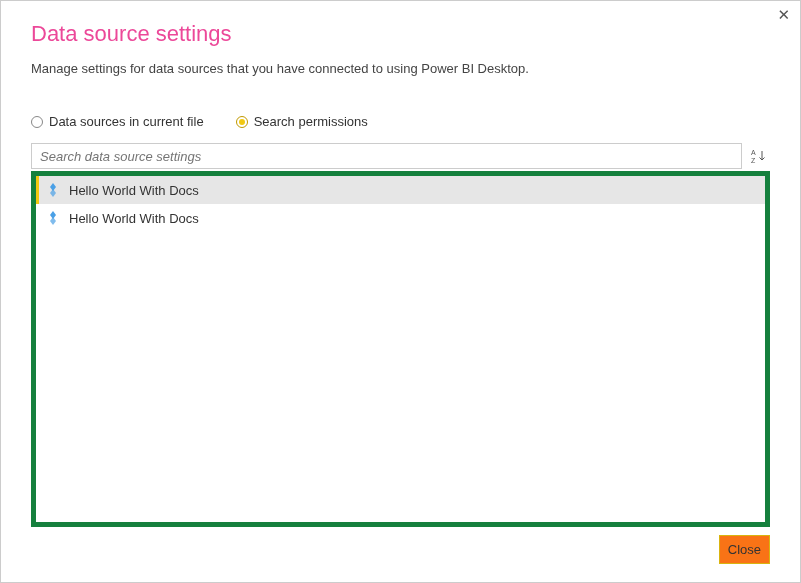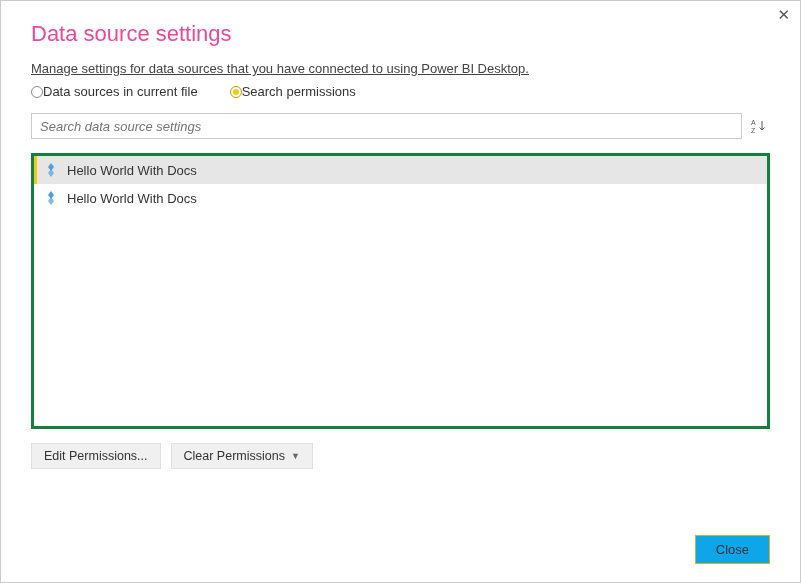--- a/index.html
+++ b/index.html
@@ -29,32 +29,32 @@
     }
     h1 {
       font-size: 22px;
       font-weight: 400;
       color: #ec4899;
       margin-bottom: 14px;
     }
     .subtitle {
       font-size: 13px;
       color: #444;
-      margin-bottom: 8px;
-      text-decoration: underline;
+      margin-bottom: 38px;
     }
     .radio-row {
       display: flex;
       gap: 32px;
       margin-bottom: 14px;
       align-items: center;
     }
     .radio-item {
       display: flex;
       align-items: center;
+      gap: 6px;
       cursor: pointer;
     }
     .radio {
       width: 12px;
       height: 12px;
       border-radius: 50%;
       border: 1px solid #888;
       position: relative;
       flex-shrink: 0;
     }
@@ -69,21 +69,21 @@
       background: #f2c811;
       border-radius: 50%;
       top: 2px;
       left: 2px;
     }
     .radio-label { color: #333; }
     .search-row {
       display: flex;
       gap: 6px;
       align-items: stretch;
-      margin-bottom: 14px;
+      margin-bottom: 2px;
     }
     .search-input {
       flex: 1;
       border: 1px solid #ccc;
       padding: 5px 8px;
       font-size: 13px;
       font-style: italic;
       color: #999;
       outline: none;
       height: 26px;
@@ -91,22 +91,22 @@
     .sort-btn {
       width: 22px;
       height: 26px;
       display: flex;
       align-items: center;
       justify-content: center;
       cursor: pointer;
       color: #555;
     }
     .list-box {
-      border: 3px solid #15803d;
-      height: 276px;
+      border: 5px solid #15803d;
+      height: 356px;
       overflow: auto;
     }
     .list-row {
       display: flex;
       align-items: center;
       gap: 8px;
       padding: 6px 10px 6px 6px;
       cursor: pointer;
       border-left: 3px solid transparent;
       font-size: 13px;
@@ -139,23 +139,23 @@
     .btn .caret {
       font-size: 9px;
       color: #666;
     }
     .footer {
       position: absolute;
       bottom: 18px;
       right: 30px;
     }
     .btn-primary {
-      background: #0ea5e9;
+      background: #f97316;
       border: 1px solid #d9b40f;
-      padding: 6px 20px;
+      padding: 6px 8px;
       font-size: 13px;
       cursor: pointer;
       color: #333;
     }
   </style>
 </head>
 <body>
 
 <div class="close-x">✕</div>
 
@@ -199,28 +199,19 @@
       <span class="connector-icon">
         <svg width="16" height="16" viewBox="0 0 16 16">
           <polygon points="8,1 11,5 8,9 5,5" fill="#4aa0e6"></polygon>
           <polygon points="8,7 11,11 8,15 5,11" fill="#4aa0e6" opacity="0.7"></polygon>
         </svg>
       </span>
       <span>Hello World With Docs</span>
     </div>
   </div>
 
-  <div class="button-row-left">
-    <button class="btn">
-      <span>Edit Permissions...</span>
-    </button>
-    <button class="btn">
-      <span>Clear Permissions</span>
-      <span class="caret">▼</span>
-    </button>
-  </div>
 
   <div class="footer">
     <button class="btn-primary">
       <span>Close</span>
     </button>
   </div>
 </div>
 
 </body></html>

